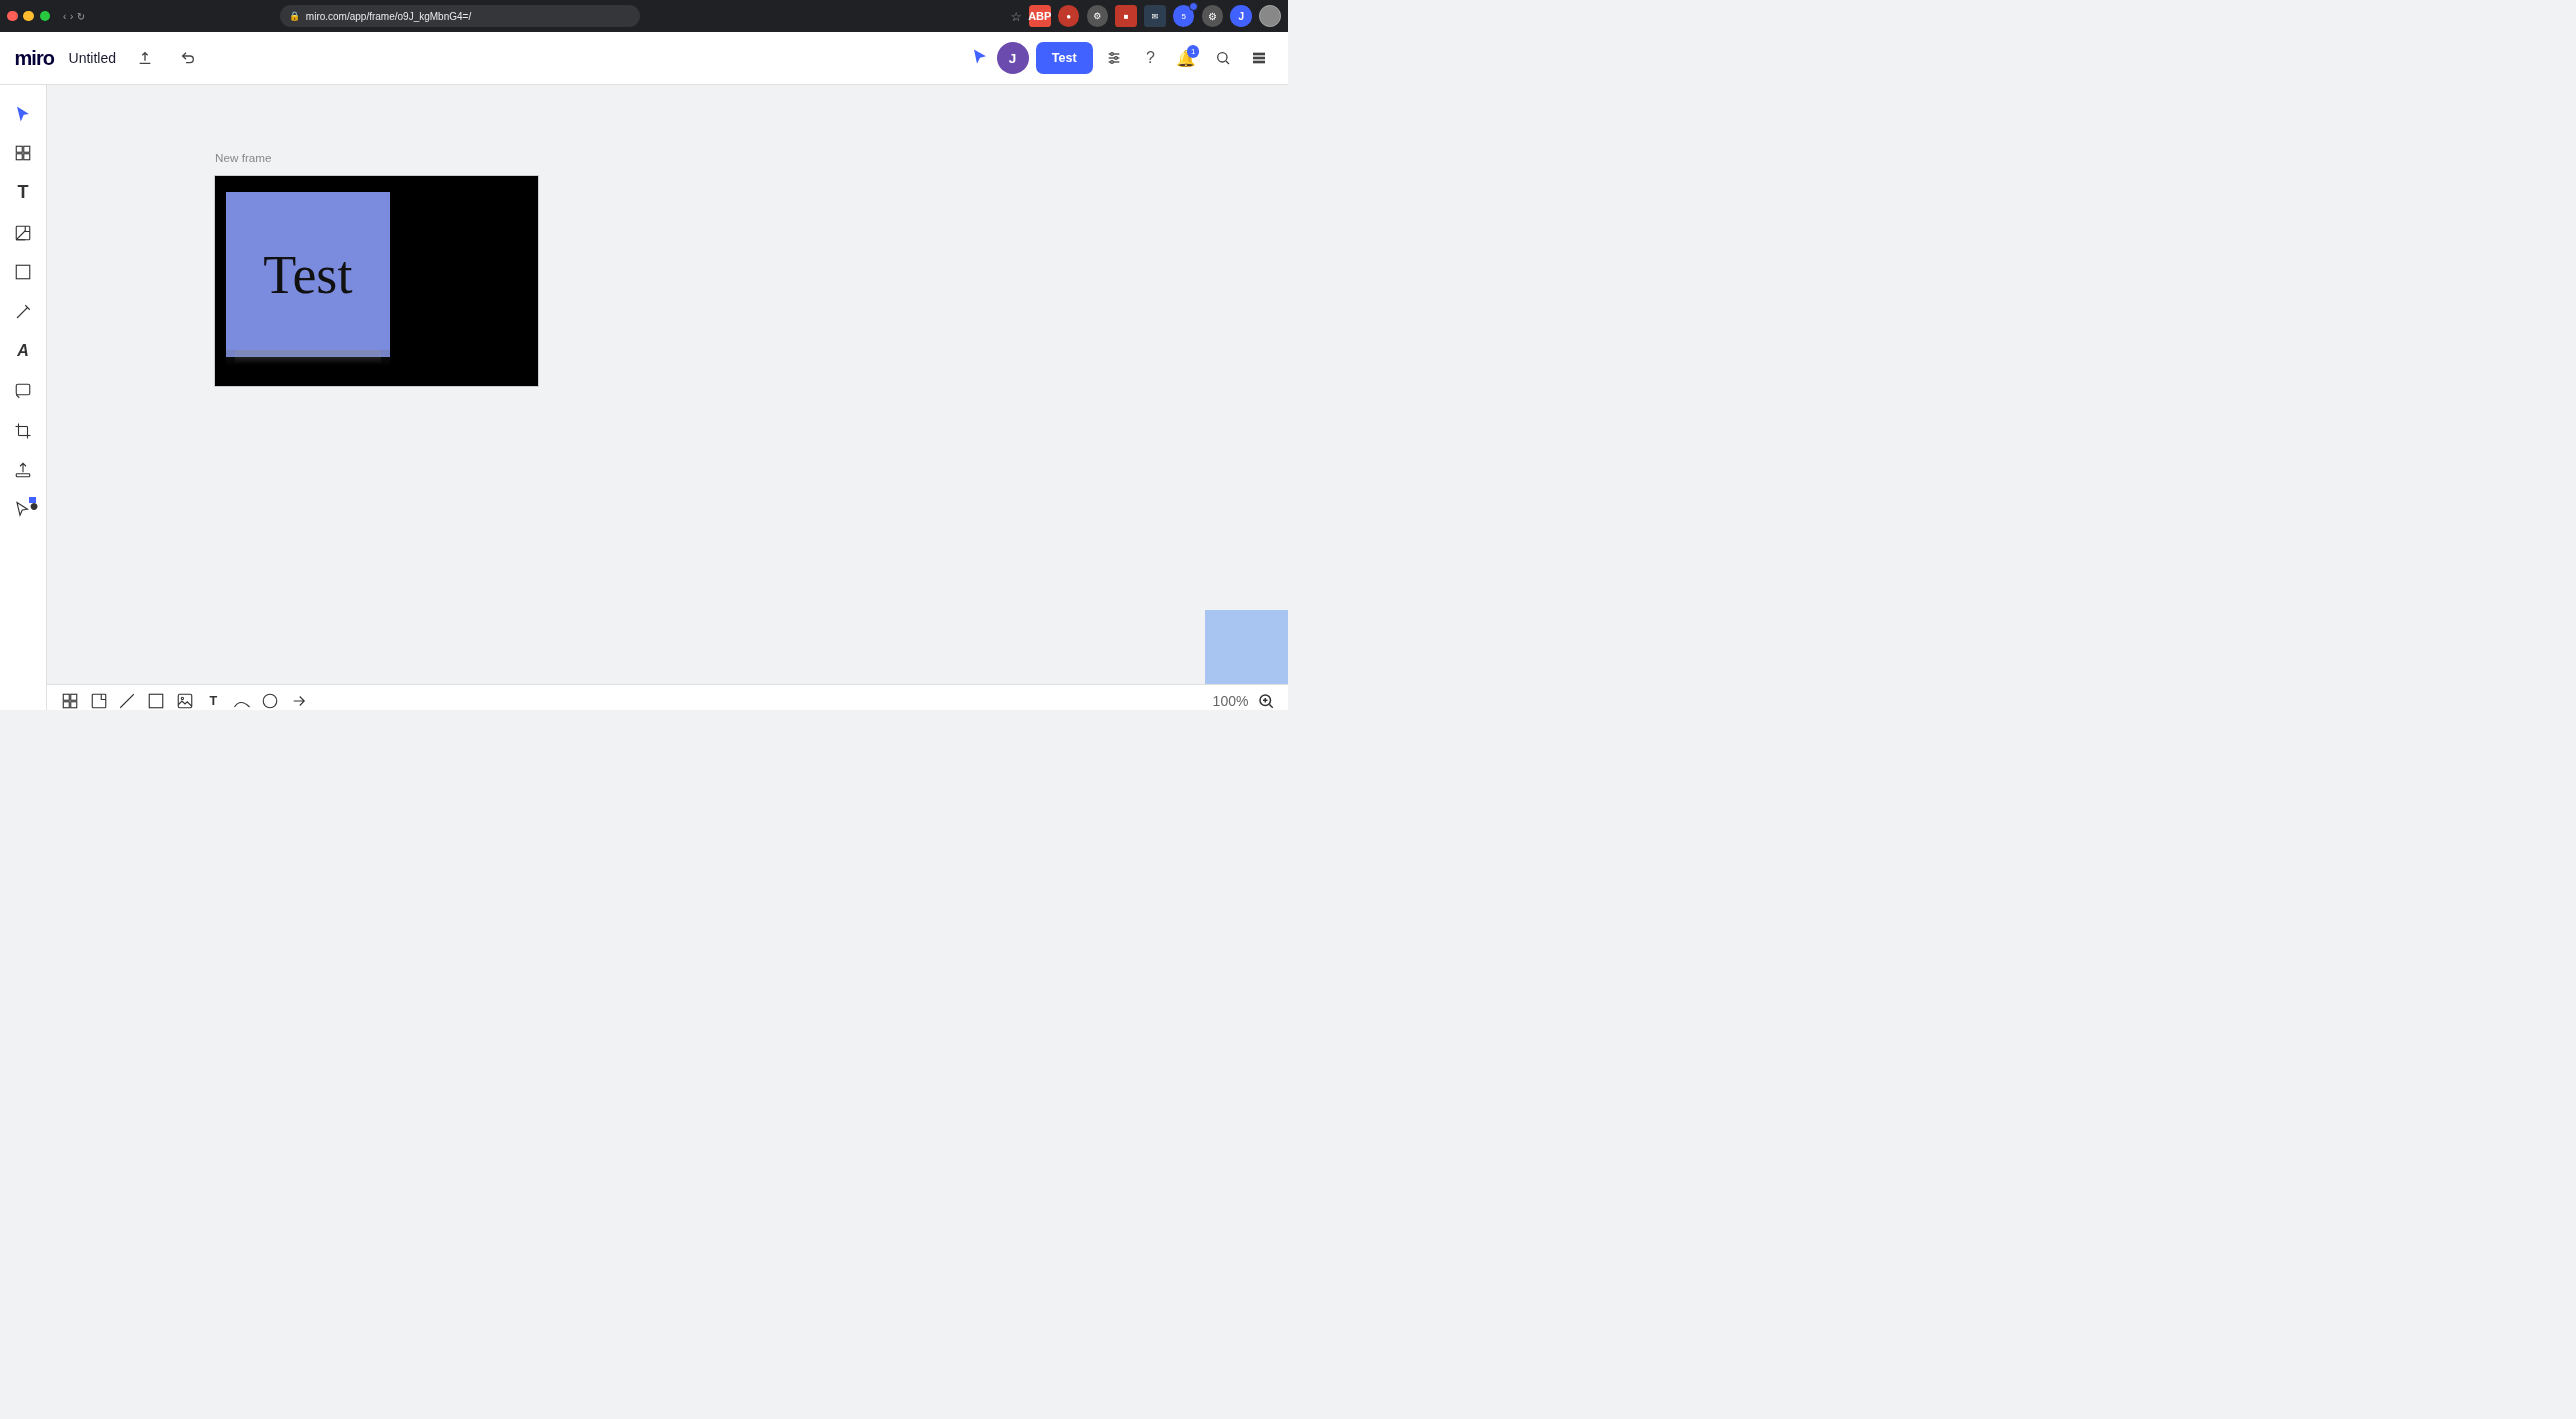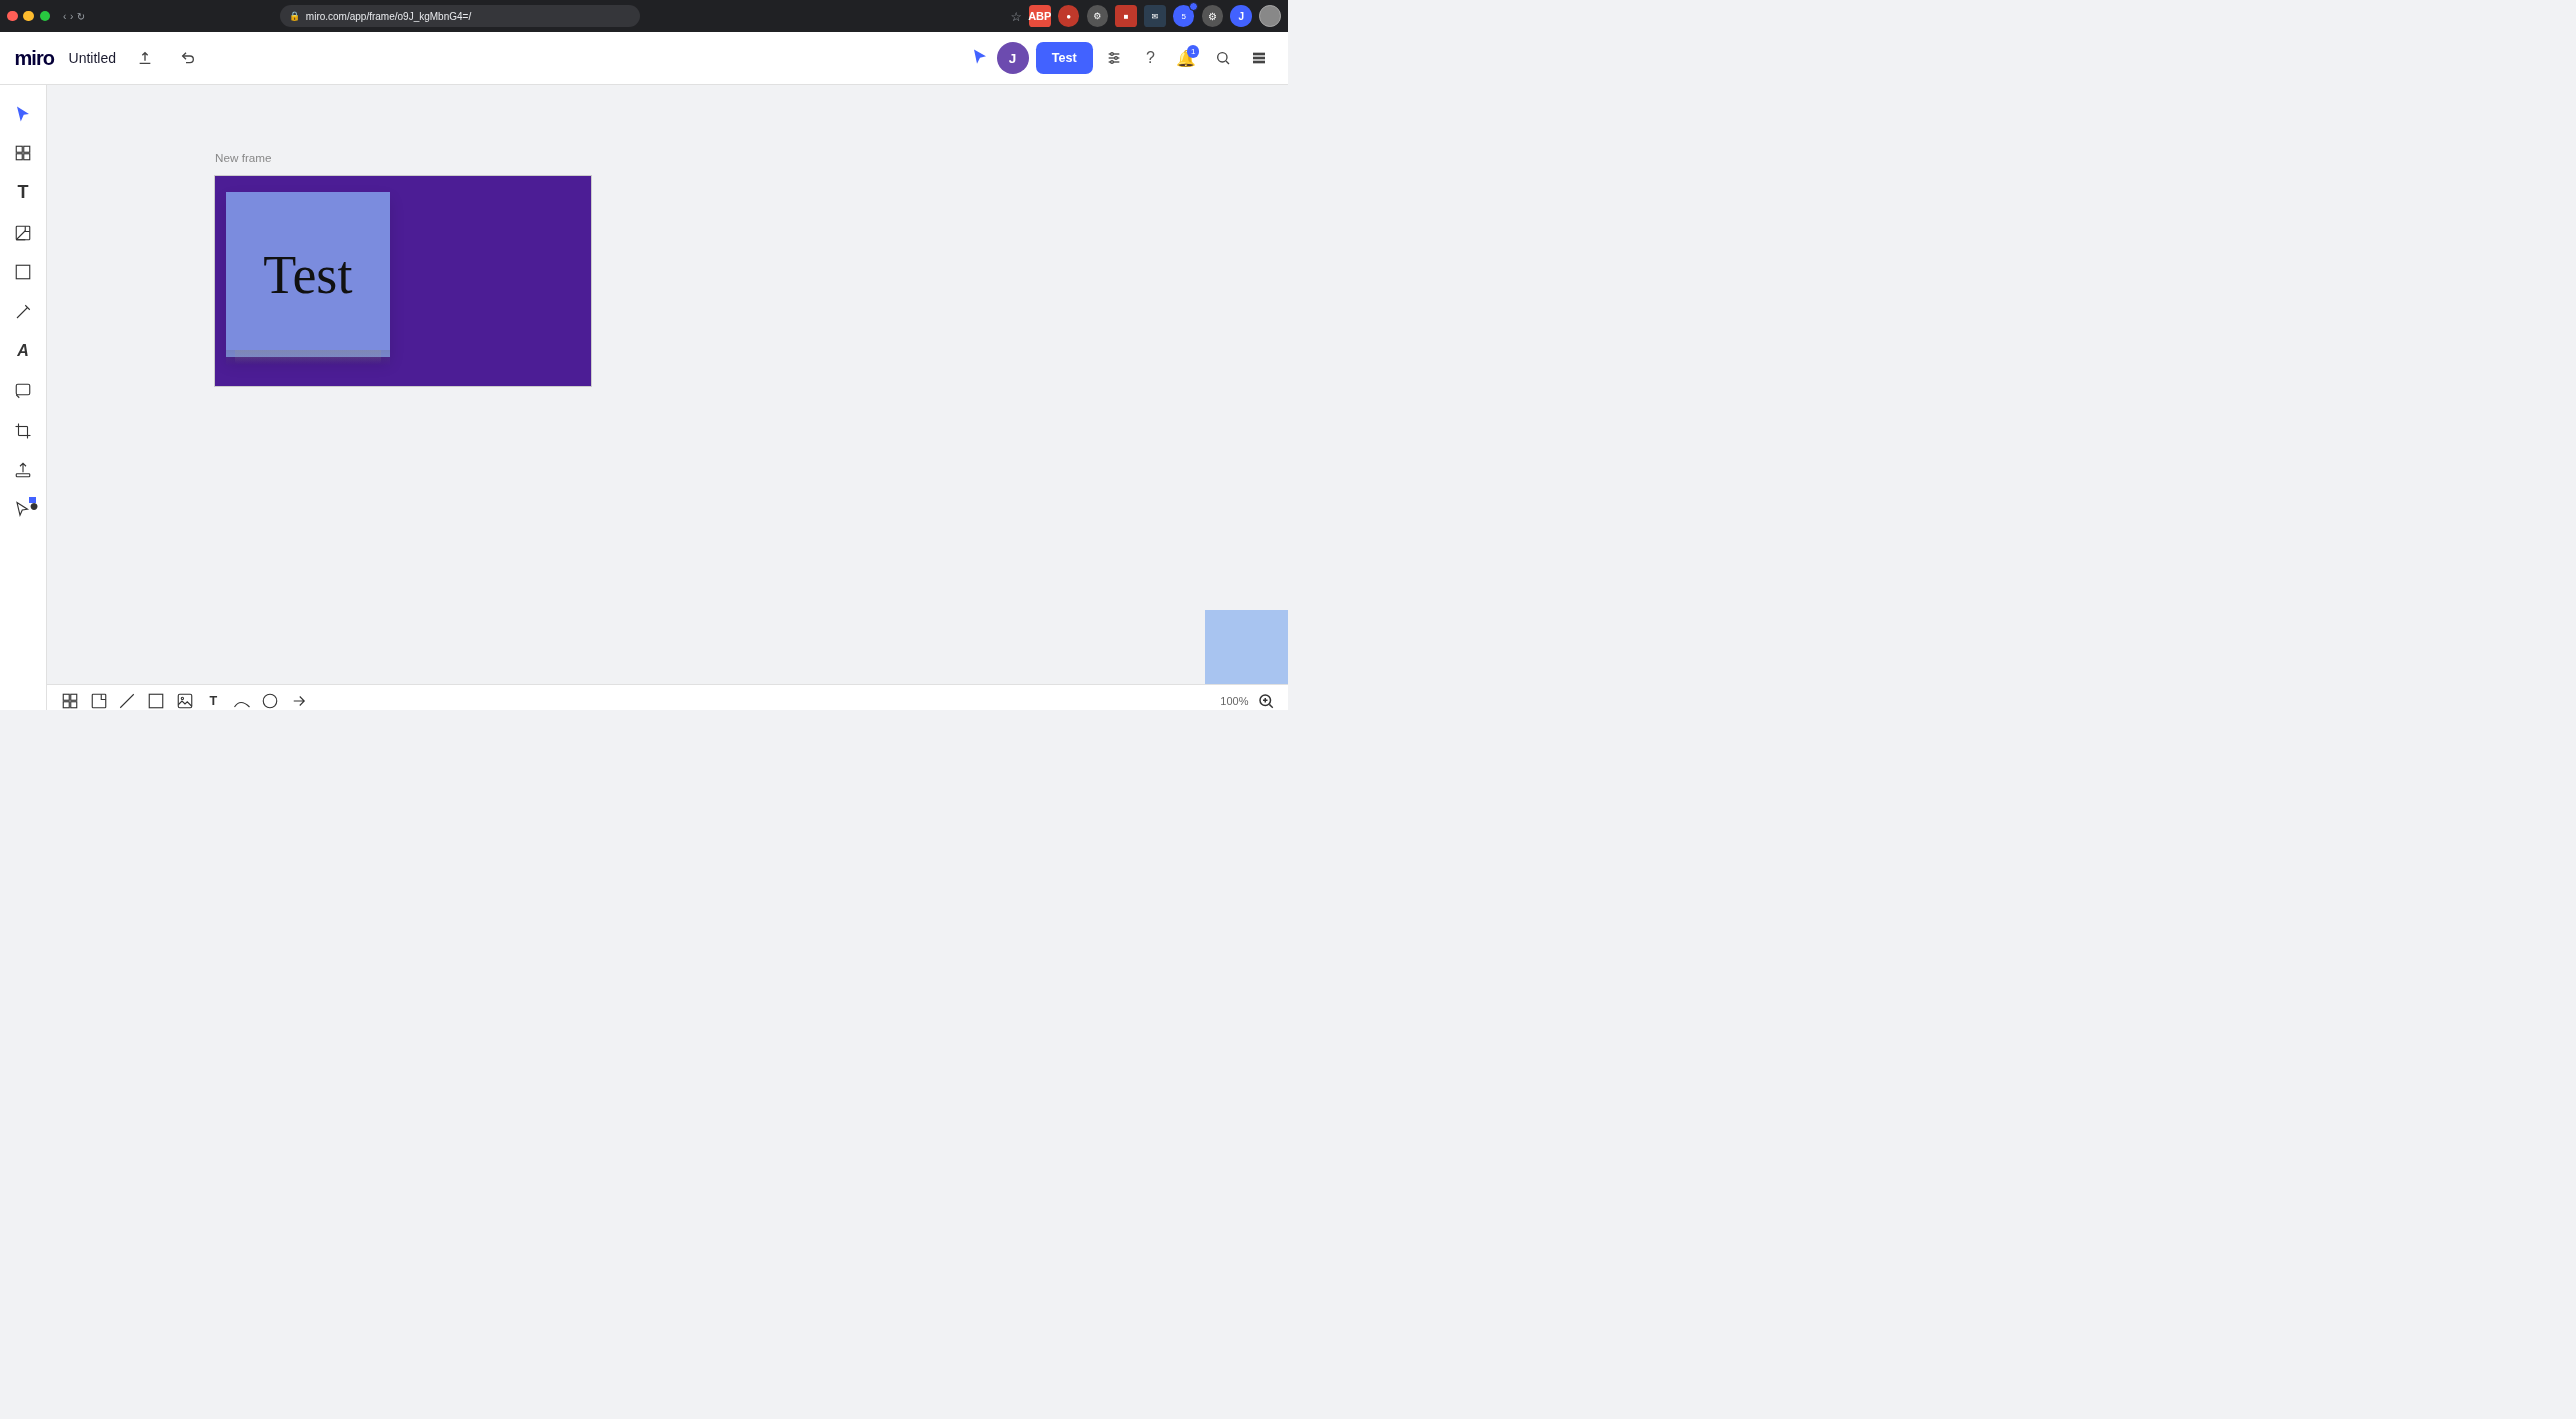--- a/index.html
+++ b/index.html
@@ -199,23 +199,23 @@
       right: 0;
       bottom: 32px;
       overflow: hidden;
     }
 
     
     .frame-container {
       position: absolute;
       left: 167px;
       top: 90px;
-      width: 378px;
+      width: 325px;
       height: 212px;
-      background: #4c1d95;
+      background: #000000;
       border: 0.9px solid #ccc;
       padding-left: 28px;
     }
 
     .frame-label {
       position: absolute;
       top: -25px;
       left: 0;
       font-size: 11.7px;
       color: #888;
@@ -491,21 +491,21 @@
         <circle cx="12" cy="12" r="9"></circle>
       </svg>
     </div>
     <div class="tool-btn" style="width:25px;height:25px;">
       <svg viewBox="0 0 24 24" width="14.4" height="14.4" fill="none" stroke="currentColor" stroke-width="1.5">
         <path d="M5 12h14M13 6l6 6-6 6"></path>
       </svg>
     </div>
 
     <div style="margin-left:auto;display:flex;align-items:center;gap:7.2px;">
-      <span style="font-size:11px;color:#666;">100%</span>
+      <span style="font-size:14px;color:#666;">100%</span>
       <div class="tool-btn" style="width:21.6px;height:21.6px;">
         <svg viewBox="0 0 24 24" width="12.6" height="12.6" fill="none" stroke="currentColor" stroke-width="2">
           <circle cx="11" cy="11" r="7"></circle>
             <line x1="16.5" y1="16.5" x2="21" y2="21"></line>
           <line x1="11" y1="8" x2="11" y2="14"></line>
             <line x1="8" y1="11" x2="14" y2="11"></line>
         </svg>
       </div>
     </div>
   </div>

